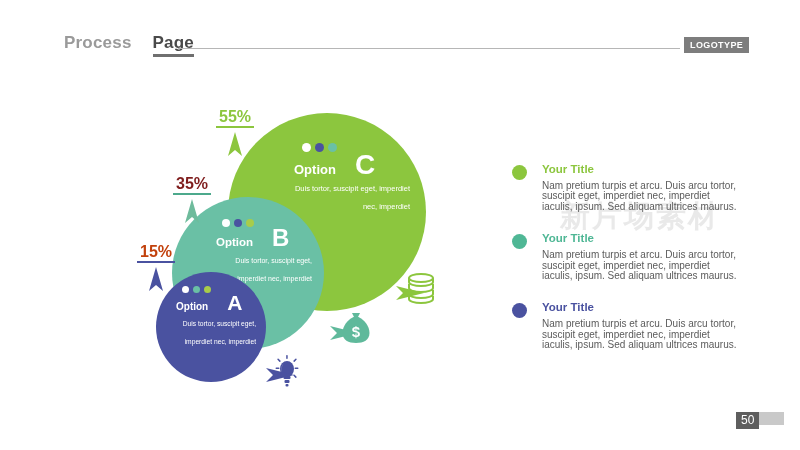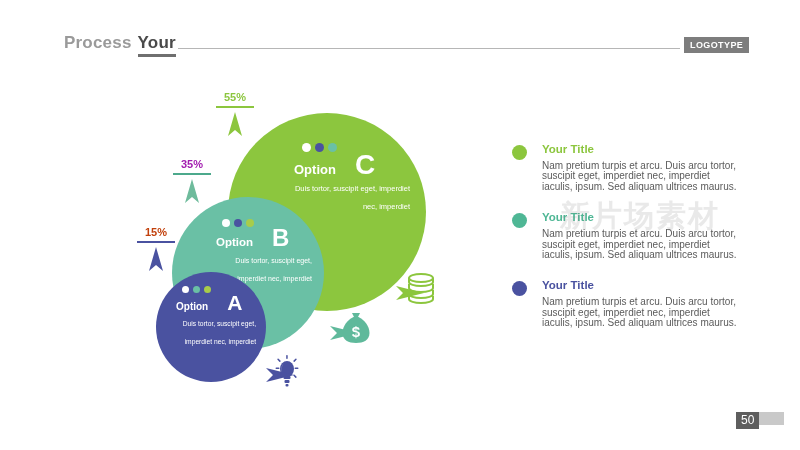--- a/index.html
+++ b/index.html
@@ -21,21 +21,21 @@
     position: absolute;
     left: 0; top: 0;
     width: 800px; height: 66px;
   }
   #title-block {
     position: absolute;
     left: 64px;
     top: 33px;
     display: flex;
     align-items: baseline;
-    gap: 6px;
+    gap: 21px;
   }
   .title-word {
     font-size: 17px;
     font-weight: bold;
     letter-spacing: .2px;
   }
   #title-light { color: #9a9a9a; }
   #title-dark {
     color: #4a4a4a;
     border-bottom: 3px solid #6f6f6f;
@@ -142,24 +142,25 @@
   #inner-a .bubble-body { font-size: 6.7px; line-height: 9px; margin-top: 3px; }
   #inner-b .bubble-body { font-size: 7px; line-height: 9.4px; margin-top: 4px; }
 
   
   .pct {
     position: absolute;
     text-align: center;
     z-index: 4;
   }
   .pct-value {
-    font-size: 11px;
+    font-size: 16px;
     font-weight: bold;
     display: block;
     line-height: 14px;
+    margin-top: 20px;
   }
   .pct-rule {
     height: 2px;
     width: 38px;
     margin: 2px auto 4px auto;
   }
   .pct-arrow { display: block; margin: 0 auto; }
   #pct-55 { left: 216px; top: 90px; }
   #pct-35 { left: 173px; top: 157px; }
   #pct-15 { left: 137px; top: 225px; }
@@ -175,20 +176,21 @@
   #legend {
     position: absolute;
     left: 512px;
     top: 143px;
     width: 230px;
   }
   .legend-item {
     position: relative;
     margin-bottom: 19px;
     padding-left: 30px;
+    margin-top: 20px;
   }
   .legend-bullet {
     position: absolute;
     left: 0; top: 2px;
     width: 15px; height: 15px;
     border-radius: 50%;
   }
   .legend-title {
     font-size: 11.5px;
     font-weight: bold;
@@ -234,38 +236,38 @@
     z-index: 9;
     font-family: "DejaVu Sans", sans-serif;
   }
 </style>
 </head>
 <body>
 
 <div id="header">
   <div id="title-block">
     <span class="title-word" id="title-light">Process</span>
-    <span class="title-word" id="title-dark">Your</span>
+    <span class="title-word" id="title-dark">Page</span>
   </div>
   <div id="header-rule"></div>
   <div id="logotype">LOGOTYPE</div>
 </div>
 
 <div id="diagram">
 
   <div class="pct" id="pct-55">
     <span class="pct-value" style="color:#8cc63e">55%</span>
     <div class="pct-rule" style="background:#8cc63e"></div>
     <svg class="pct-arrow" width="16" height="26" viewBox="0 0 16 26">
       <path d="M8 0 L15 24 L8 18 L1 24 Z" fill="#8cc63e"></path>
     </svg>
   </div>
 
   <div class="pct" id="pct-35">
-    <span class="pct-value" style="color:#a21caf">35%</span>
+    <span class="pct-value" style="color:#7f1d1d">35%</span>
     <div class="pct-rule" style="background:#4ca98c"></div>
     <svg class="pct-arrow" width="16" height="26" viewBox="0 0 16 26">
       <path d="M8 0 L15 24 L8 18 L1 24 Z" fill="#6ebb9c"></path>
     </svg>
   </div>
 
   <div class="pct" id="pct-15">
     <span class="pct-value" style="color:#c2410c">15%</span>
     <div class="pct-rule" style="background:#4a52a0"></div>
     <svg class="pct-arrow" width="16" height="26" viewBox="0 0 16 26">

